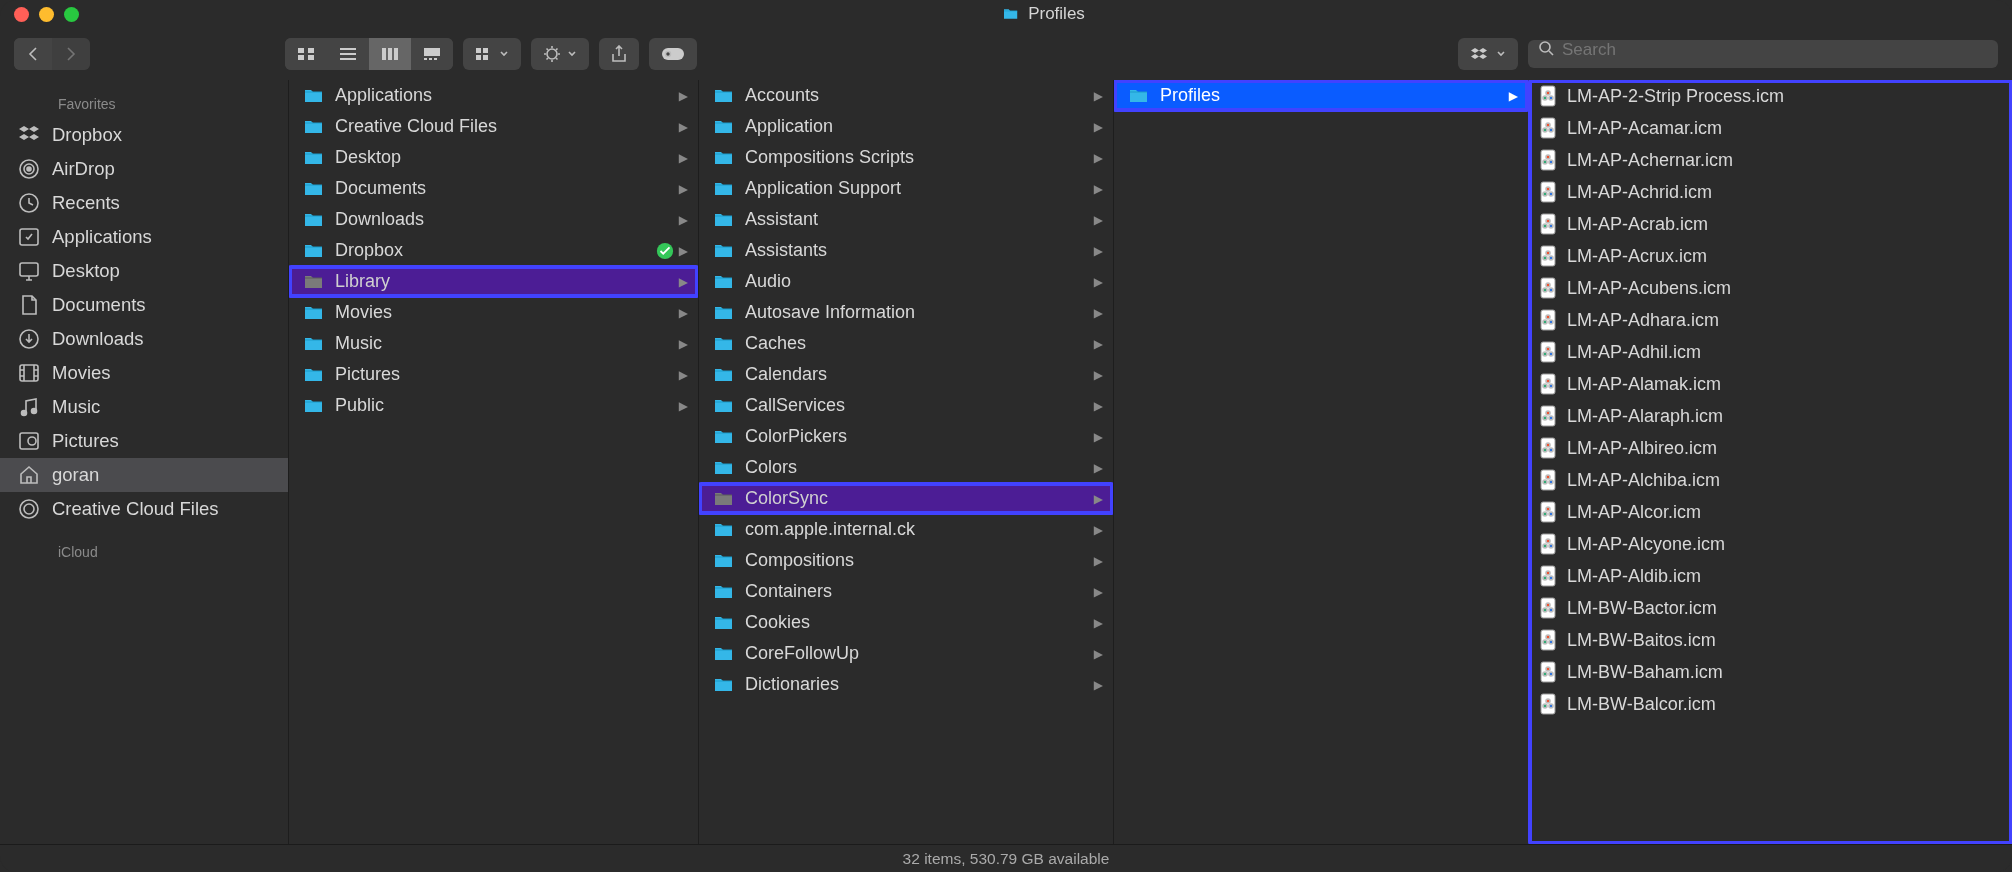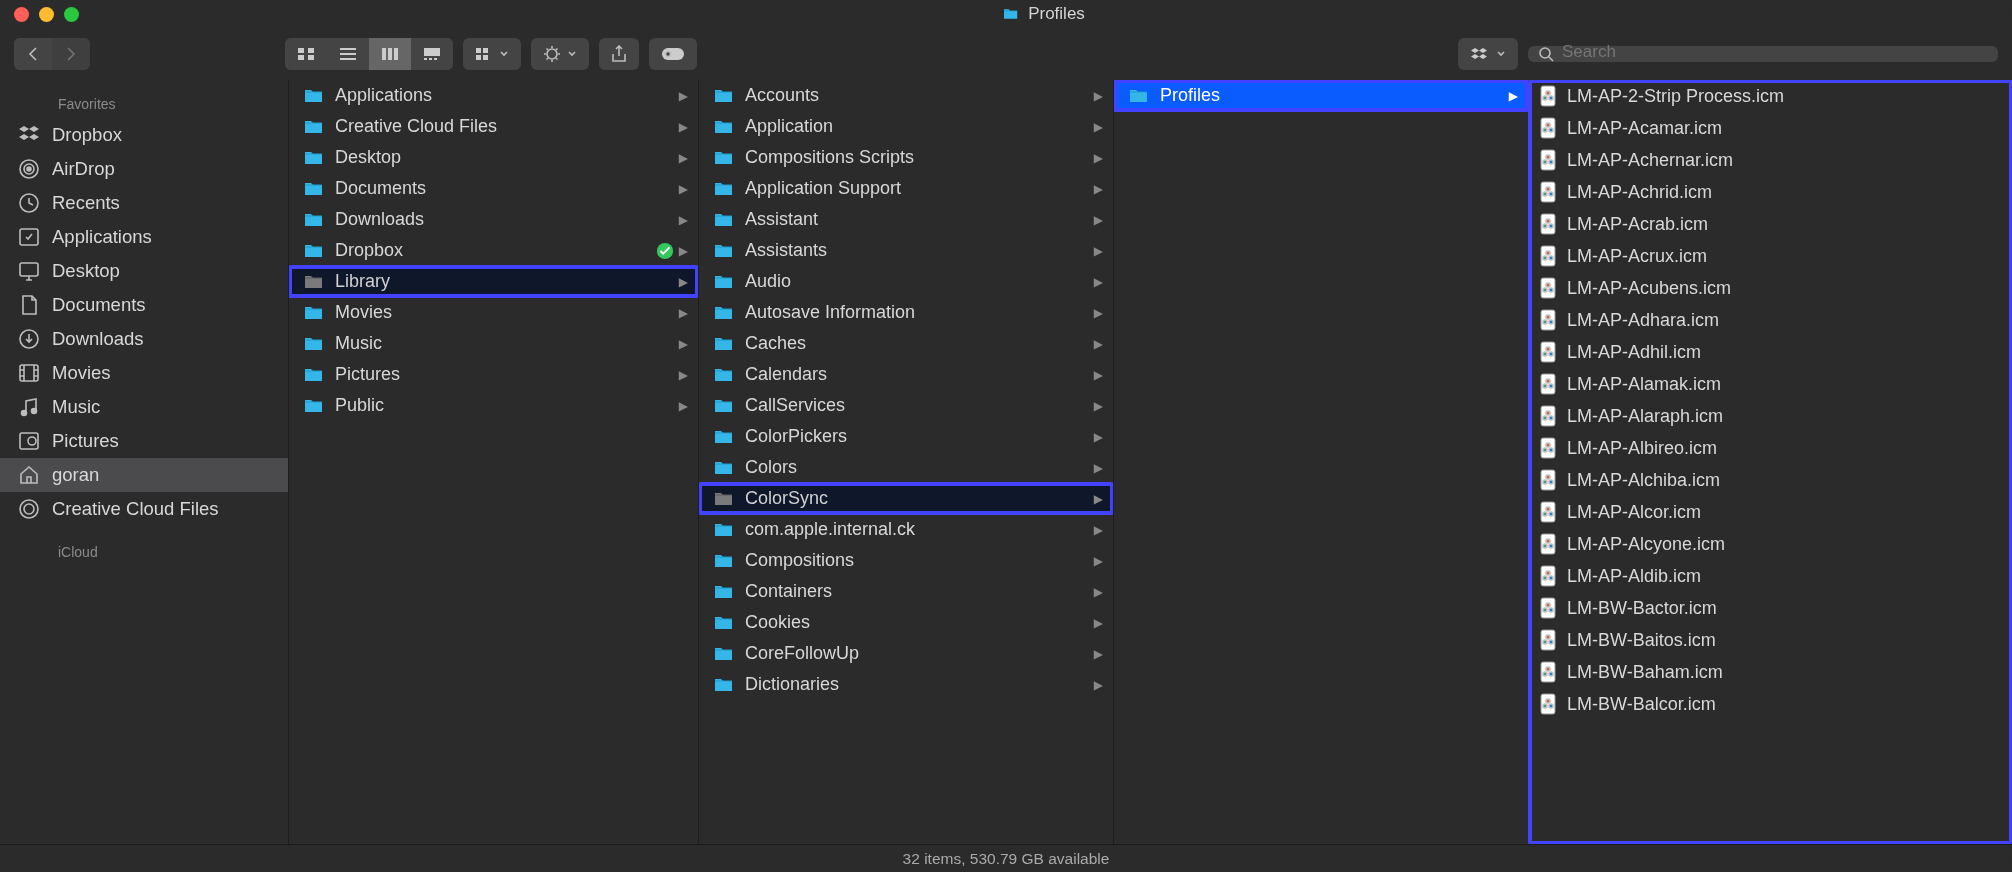--- a/index.html
+++ b/index.html
@@ -14,42 +14,42 @@
   .title-folder { width:18px; height:14px; }
 
   
   .toolbar { height:52px; display:flex; align-items:center; padding:0 14px; gap:10px; }
   .tb-seg { display:inline-flex; border-radius:6px; overflow:hidden; background:#444; }
   .tb-btn { height:32px; display:flex; align-items:center; justify-content:center; padding:0 12px; background:#444; color:#ccc; font-size:15px; }
   .tb-btn.disabled { background:#3a3a3a; opacity:.4; }
   .tb-btn.active { background:#666; }
   .tb-btn svg { display:block; }
   .tb-spacer { flex:1; }
-  .search { display:flex; align-items:flex-end; height:16px; width:470px; padding:0 10px; border-radius:6px; background:#444; color:#888; font-size:17px; gap:8px; }
+  .search { display:flex; align-items:flex-start; height:28px; width:470px; padding:0 10px; border-radius:6px; background:#444; color:#888; font-size:17px; gap:8px; }
   .search input { flex:1; background:transparent; border:none; outline:none; color:#ddd; font-size:17px; }
 
   
   .main { flex:1; display:flex; overflow:hidden; }
   .sidebar { width:288px; background:#2b2b2b; padding:8px 0 0 0; overflow-y:hidden; }
   .sb-head { font-size:14px; color:#8a8a8a; padding:8px 18px 6px;margin-left:40px; }
   .sb-item { display:flex; align-items:center; gap:12px; padding:6px 18px; font-size:18.5px; color:#d8d8d8; }
   .sb-item.sel { background:#4b4b4e; }
   .sb-item svg { width:22px; height:22px; flex:none; }
 
   .columns { flex:1; display:flex; background:#2b2b2b; overflow:hidden; border-left:1px solid #1d1d1d; }
   .col { display:flex; flex-direction:column; overflow-y:hidden; border-right:1px solid #1d1d1d;}
   .col0 { width:410px; }
   .col1 { width:415px; }
   .col2 { width:415px; }
   .col3 { flex:1; }
   .c-item { display:flex; align-items:center; gap:10px; padding:5px 10px 5px 14px; font-size:18px; color:#d8d8d8; position:relative; }
   .c-item .fld { width:22px; height:18px; flex:none; }
   .c-item .chev { position:absolute; right:10px; color:#888; font-size:12px; }
   .c-item .badge { margin-left:auto; margin-right:14px; }
-  .c-item.sel { background:#0f172a; color:#d0d0d0; }
+  .c-item.sel { background:#4c1d95; color:#d0d0d0; }
   .c-item.sel.active { background:#0a5cff; color:#fff; }
   .c-item.sel.active .chev { color:#fff; }
   .c-item.hl, .col-hl { outline:4px solid #4242ff; outline-offset:-3px; border-radius:2px; }
   .icm { width:18px; height:22px; flex:none; }
   .col3 .c-item { padding-left:10px; }
 
   .statusbar { height:28px; display:flex; align-items:center; justify-content:center; font-size:15.5px; color:#aaa; background:#2b2b2b; border-top:1px solid #1b1b1b;text-align:right; }
 
   
   svg { stroke:#bdbdbd; stroke-width:1.6; fill:none; }

